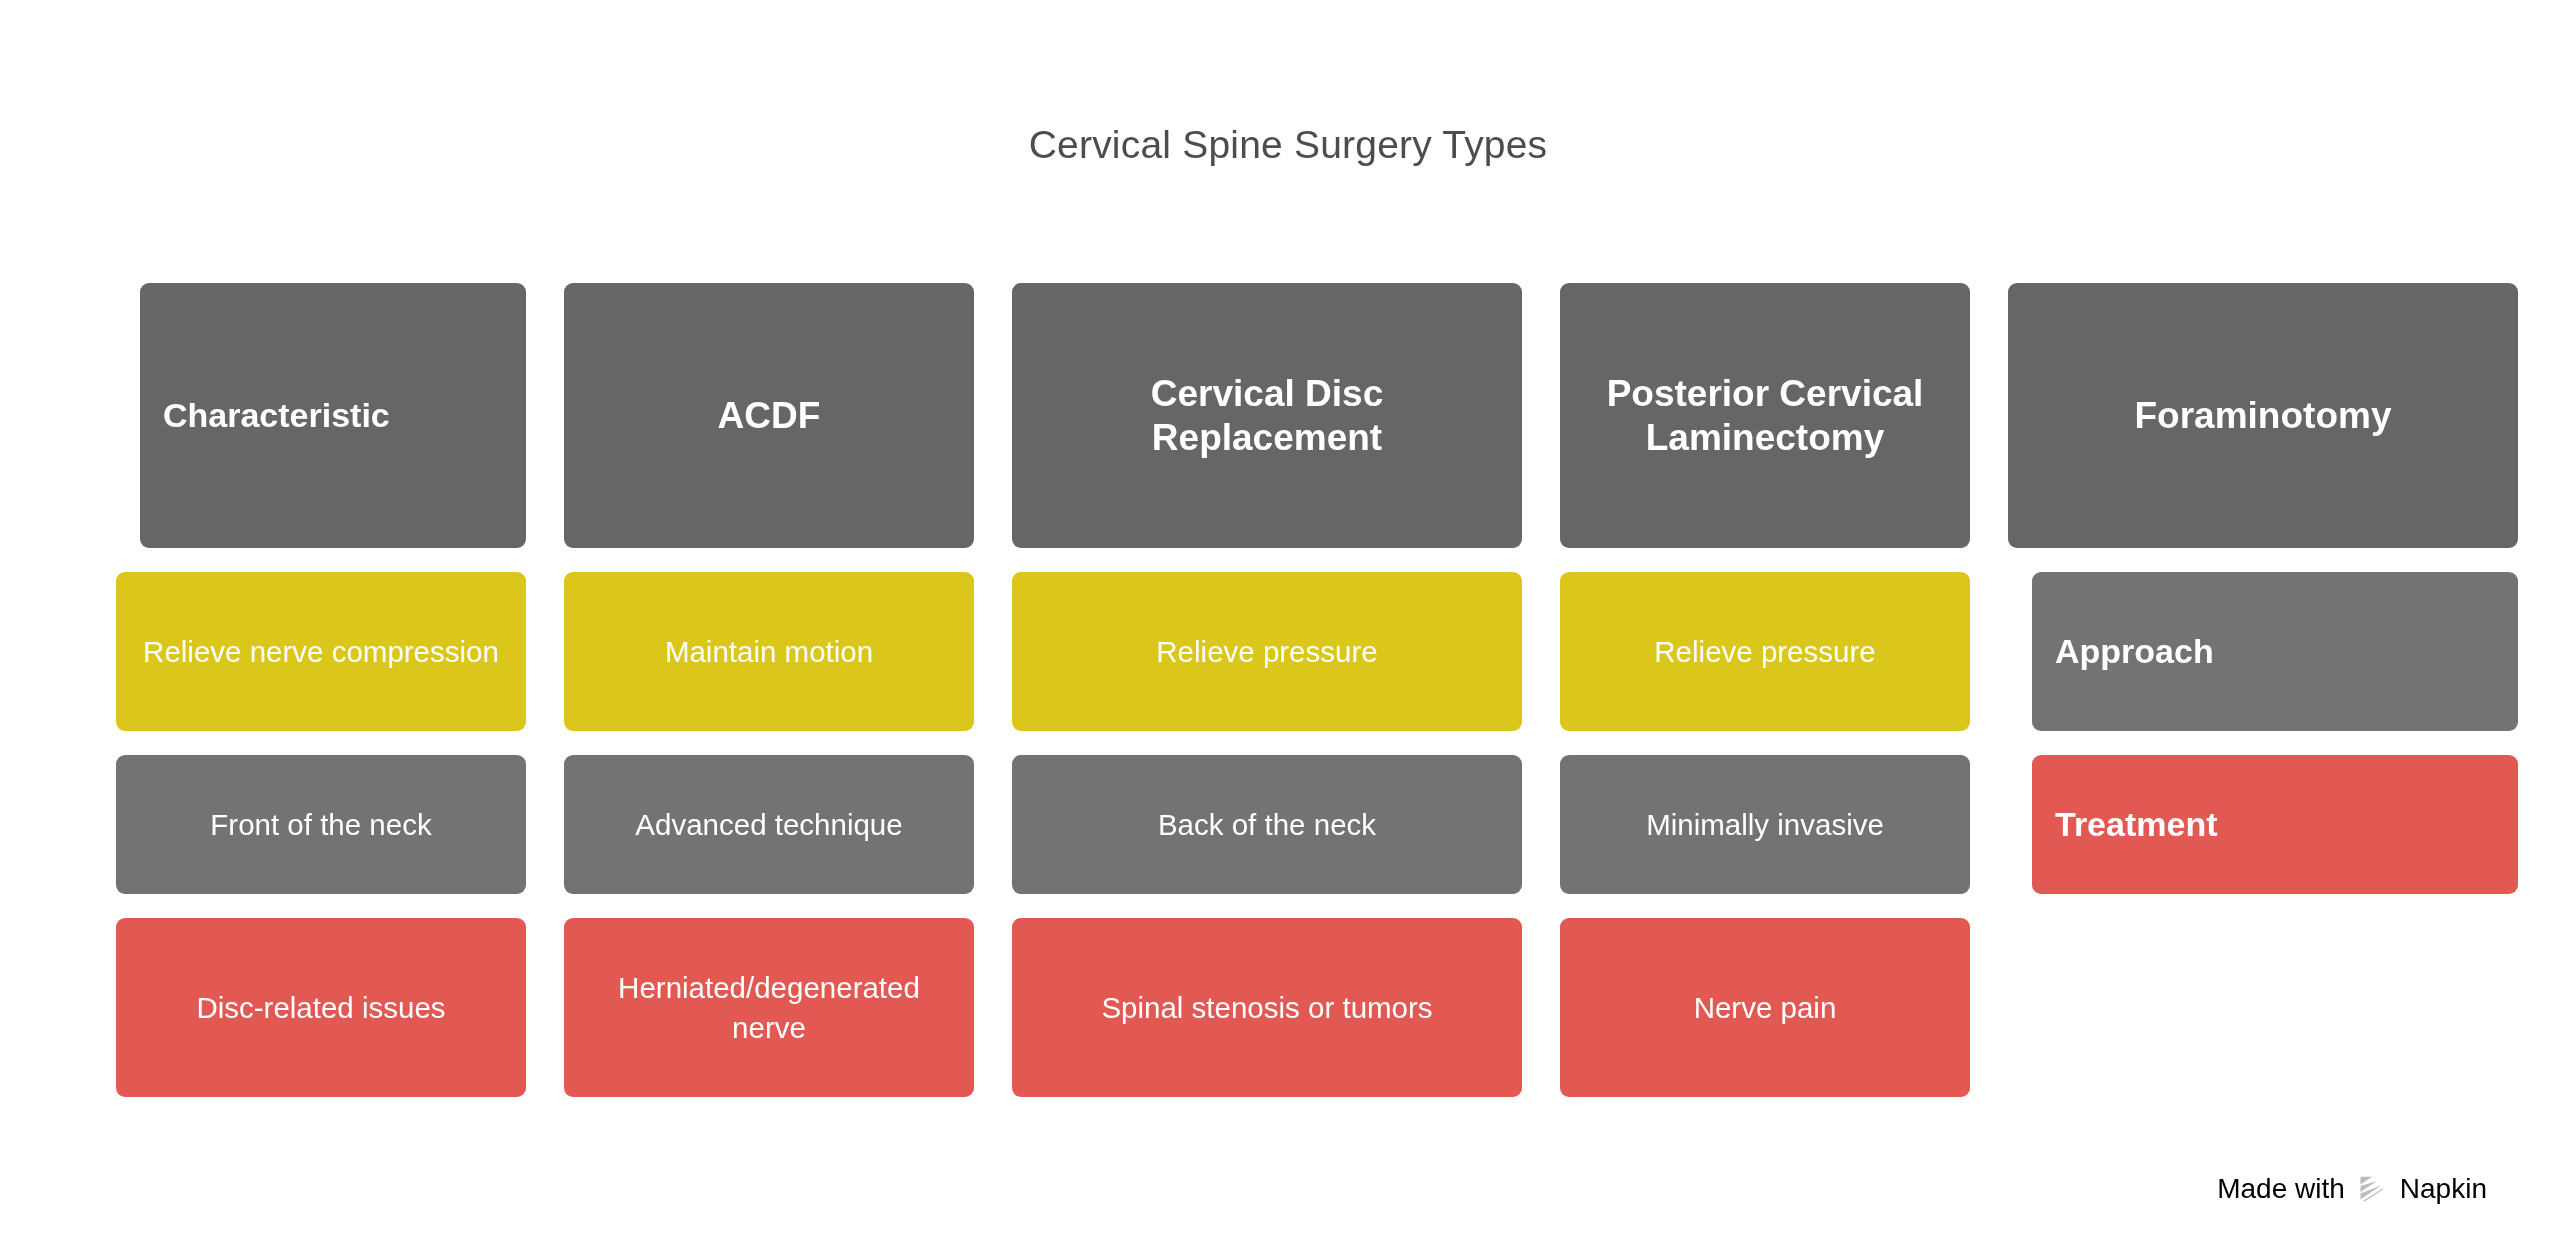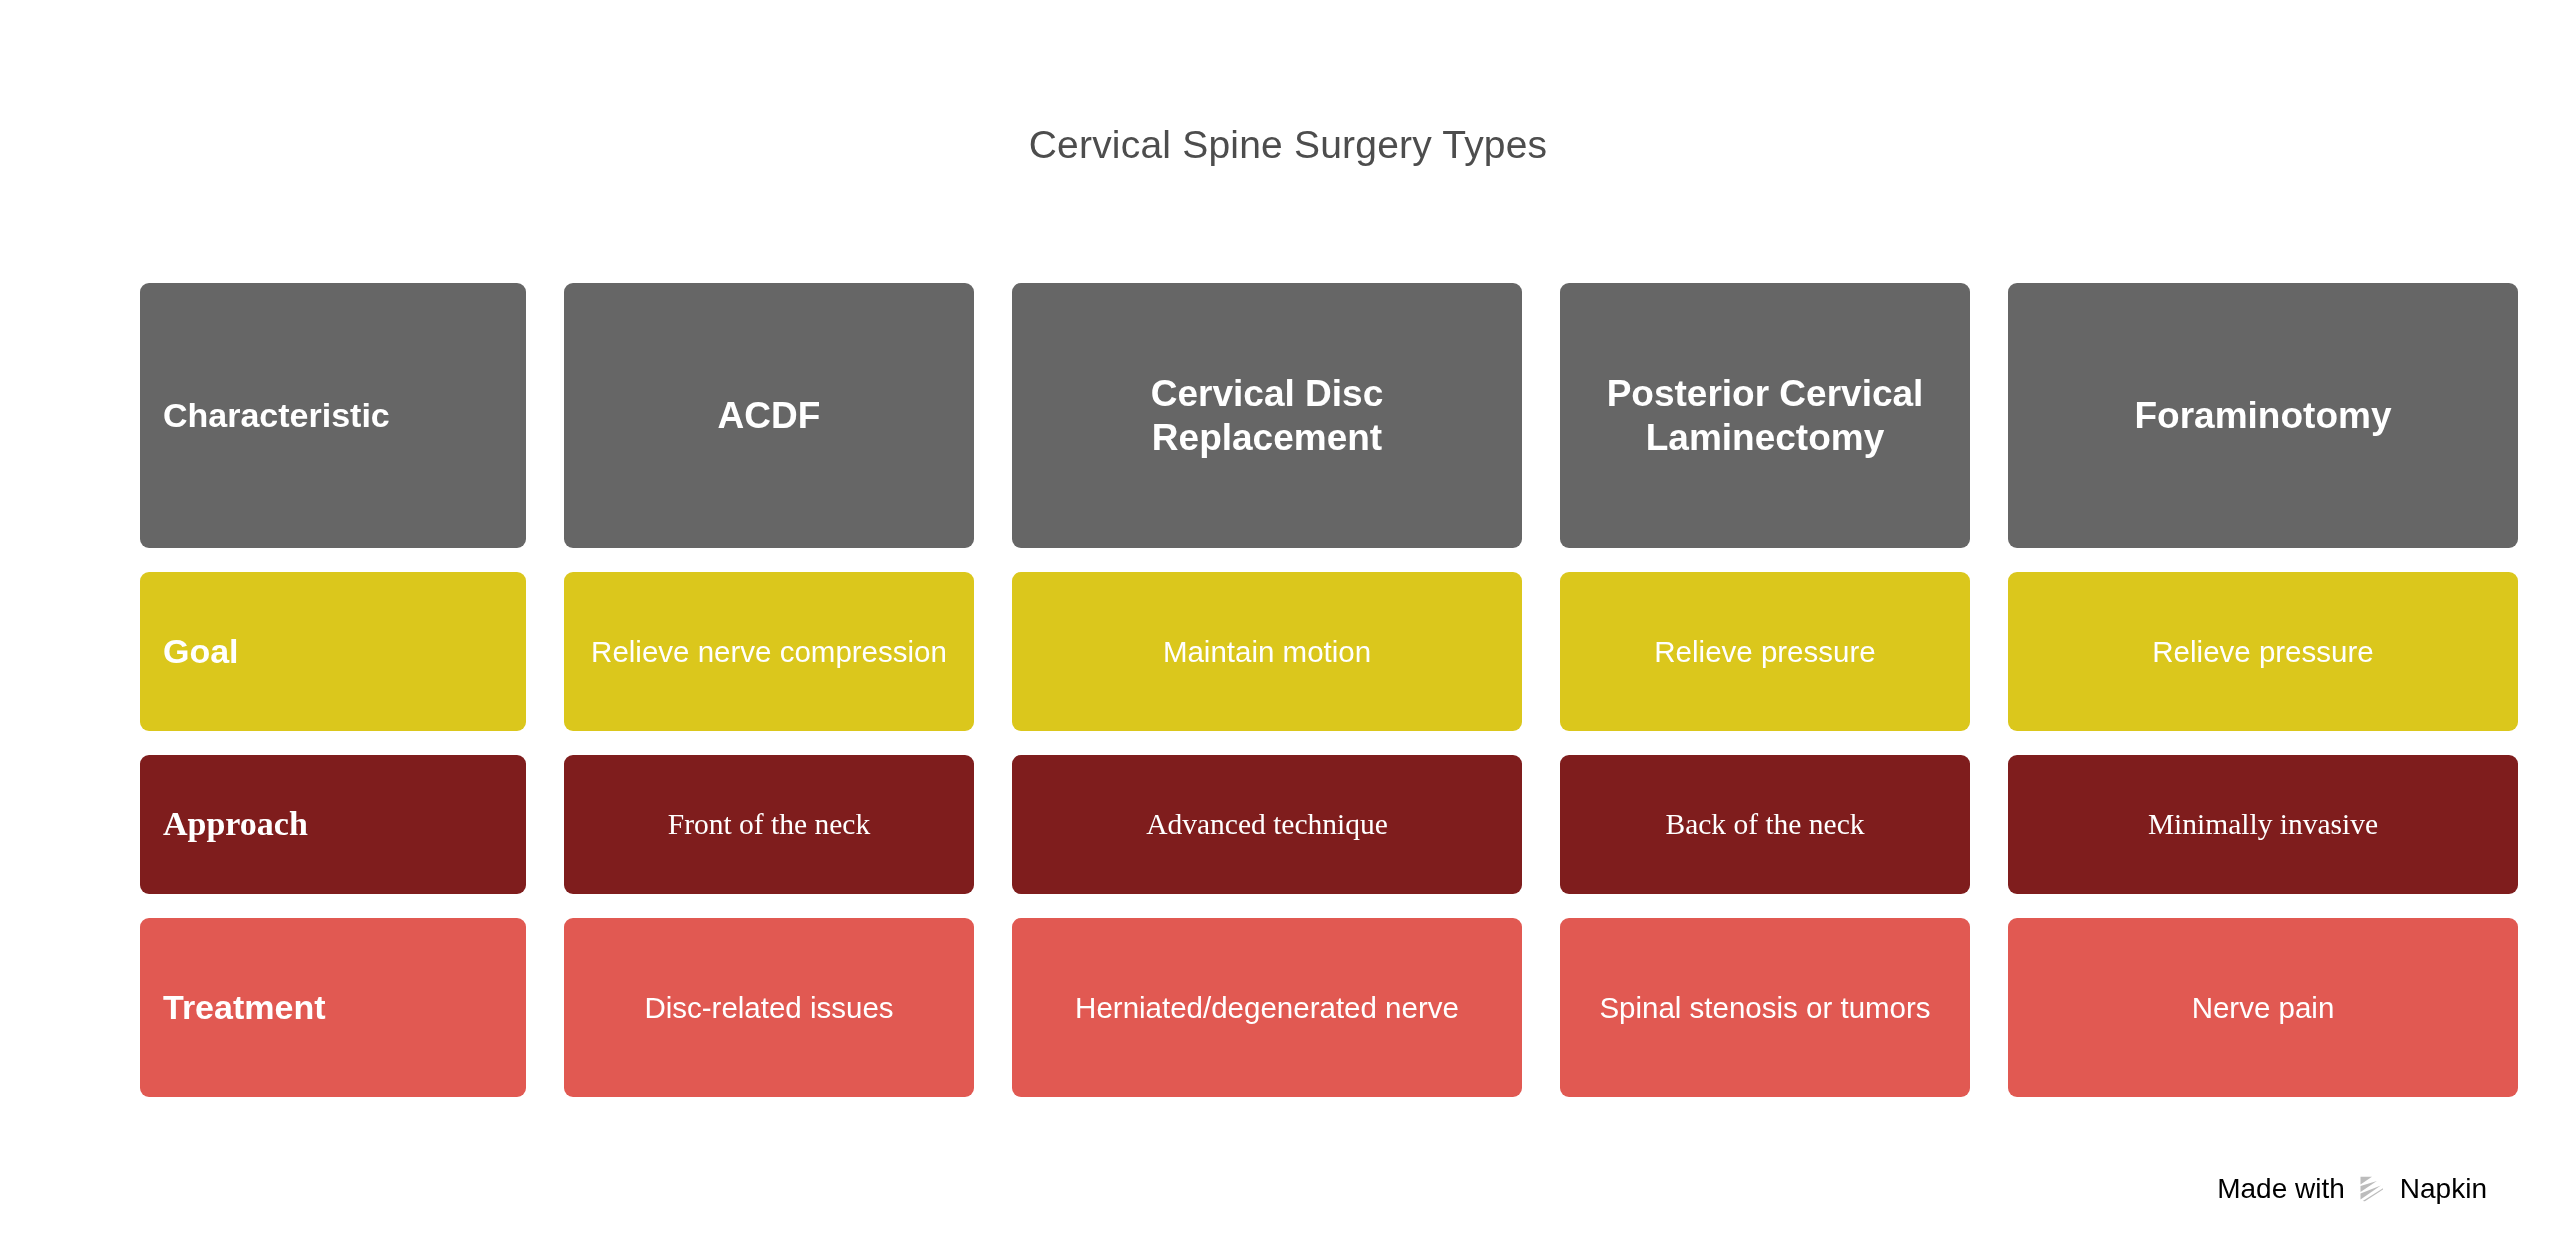--- a/index.html
+++ b/index.html
@@ -96,21 +96,21 @@
     text-align: center;
     padding: 7.2px 21.5px;
   }
   .cell.value .cell-text {
     font-weight: 400;
     font-size: 29.5px;
     line-height: 1.34;
   }
 
   .row-yellow { background: #DBC71C; }
-  .row-orange { background: #7f1d1d; font-family: Liberation Serif, serif; }
+  .row-orange { background: #737373; }
   .row-red    { background: #E15952; }
 
   
   .watermark {
     position: absolute;
     right: 89px;
     bottom: 52px;
     display: flex;
     align-items: center;
     gap: 12.5px;
@@ -144,23 +144,20 @@
     <div class="cell header">
       <span class="cell-text">Cervical Disc Replacement</span>
     </div>
     <div class="cell header">
       <span class="cell-text">Posterior Cervical Laminectomy</span>
     </div>
     <div class="cell header">
       <span class="cell-text">Foraminotomy</span>
     </div>
 
-    <div class="cell rowlabel row-yellow">
-      <span class="cell-text">Goal</span>
-    </div>
     <div class="cell value row-yellow">
       <span class="cell-text">Relieve nerve compression</span>
     </div>
     <div class="cell value row-yellow">
       <span class="cell-text">Maintain motion</span>
     </div>
     <div class="cell value row-yellow">
       <span class="cell-text">Relieve pressure</span>
     </div>
     <div class="cell value row-yellow">

